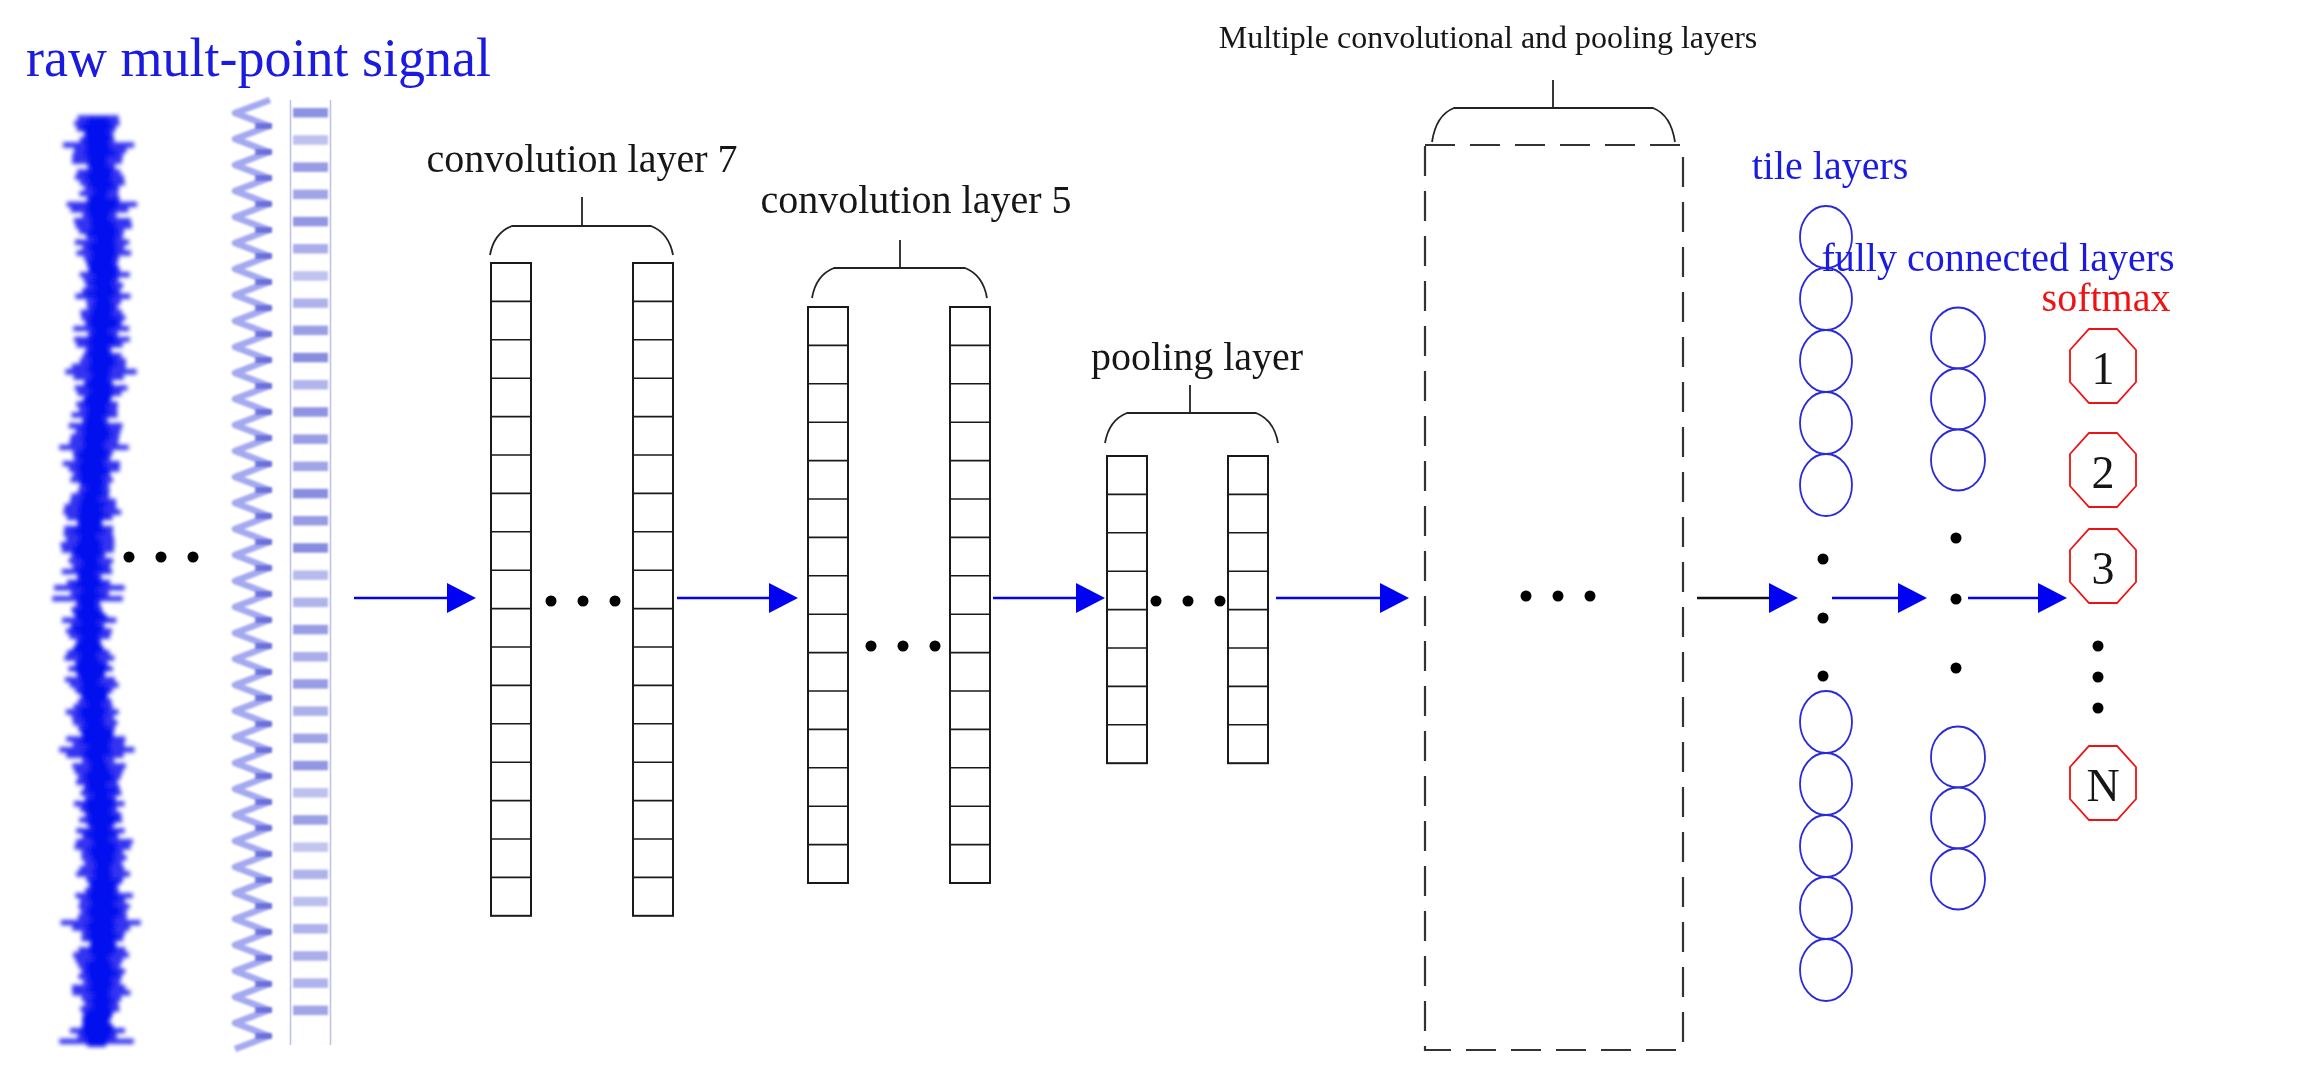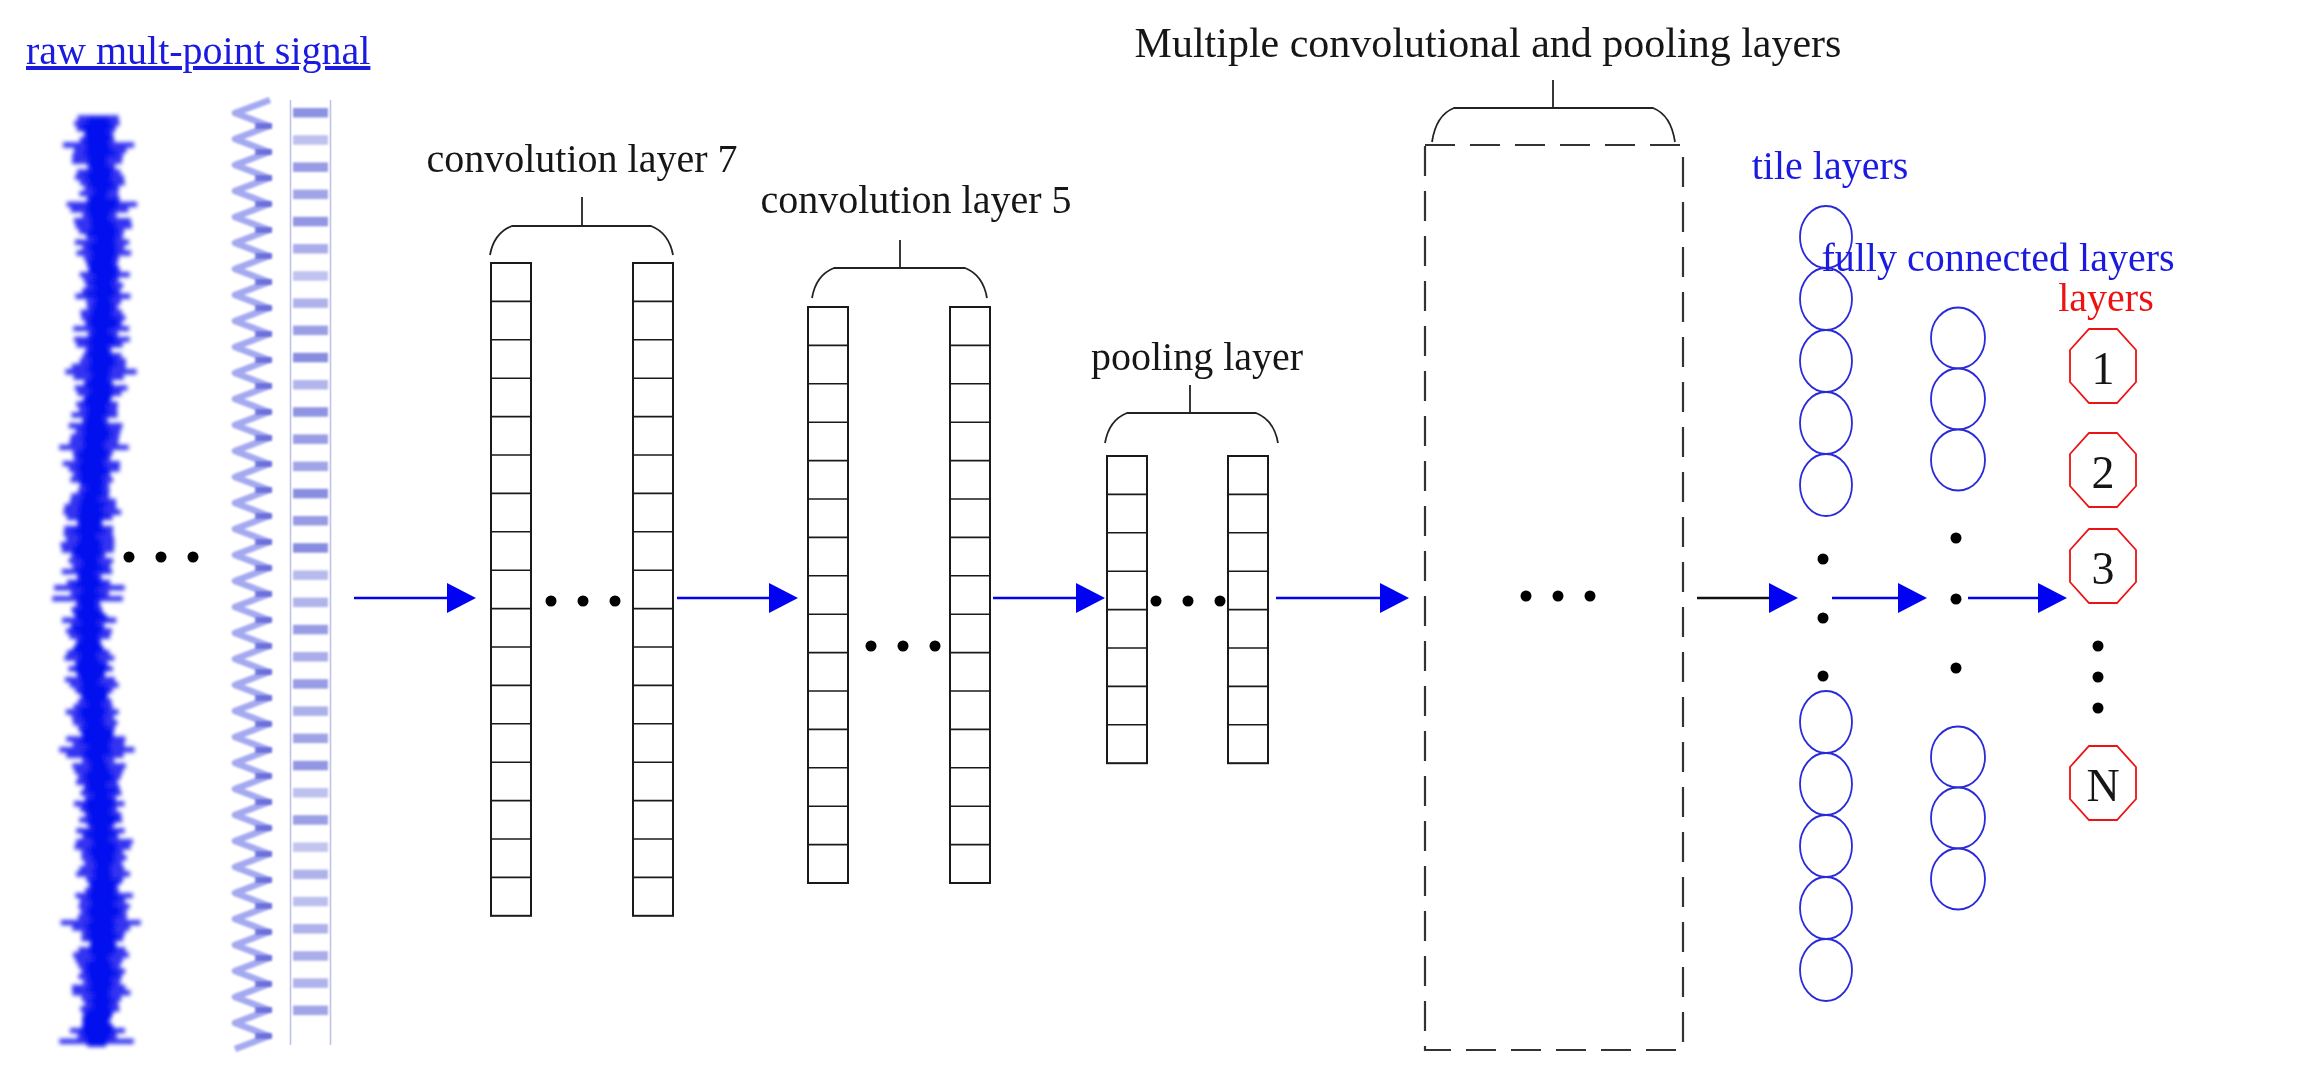--- a/index.html
+++ b/index.html
@@ -6,25 +6,25 @@
   body{
     width:2308px;height:1082px;background:#ffffff;overflow:hidden;position:relative;
     font-family:"Liberation Serif","DejaVu Serif",serif;
   }
   #canvas{position:absolute;left:0;top:0;width:2308px;height:1082px;}
   svg#diagram{position:absolute;left:0;top:0;}
   .lbl{position:absolute;white-space:nowrap;line-height:1.05;font-size:40px;color:#161616;}
   .lbl.centered{transform:translateX(-50%);}
   .lbl.blue{color:#1a1ae0;}
   .lbl.red{color:#ee1212;}
-  #lbl-raw{left:26px;top:30px;font-size:40px;text-decoration:underline;}
+  #lbl-raw{left:26px;top:30px;font-size:54px;}
   #lbl-conv1{left:582px;top:138px;}
   #lbl-conv2{left:916px;top:179px;}
   #lbl-pooling{left:1197px;top:336px;}
-  #lbl-multi{left:1488px;top:21px;font-size:42px;}
+  #lbl-multi{left:1488px;top:21px;font-size:32px;}
   #lbl-tile{left:1830px;top:145px;}
   #lbl-fc{left:1998px;top:237px;}
   #lbl-softmax{left:2106px;top:277px;}
 </style>
 </head>
 <body>
 
 <div id="canvas">
   <svg id="diagram" width="2308" height="1082" viewBox="0 0 2308 1082">
       <defs>
@@ -324,14 +324,14 @@
       </g>
     </svg>
 
   <div class="lbl blue" id="lbl-raw">raw mult-point signal</div>
   <div class="lbl centered" id="lbl-conv1">convolution layer 7</div>
   <div class="lbl centered" id="lbl-conv2">convolution layer 5</div>
   <div class="lbl centered" id="lbl-pooling">pooling layer</div>
   <div class="lbl centered" id="lbl-multi">Multiple convolutional and pooling layers</div>
   <div class="lbl centered blue" id="lbl-tile">tile layers</div>
   <div class="lbl centered blue" id="lbl-fc">fully connected layers</div>
-  <div class="lbl centered red" id="lbl-softmax">layers</div>
+  <div class="lbl centered red" id="lbl-softmax">softmax</div>
 </div>
 
 </body></html>

